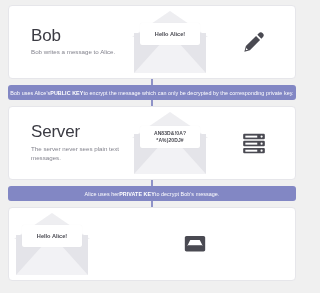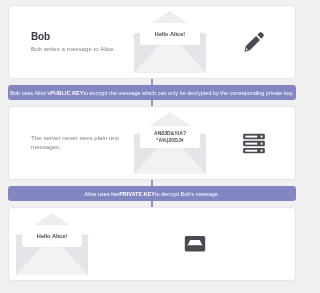--- a/index.html
+++ b/index.html
@@ -44,22 +44,22 @@
     align-items: center;
     box-sizing: border-box;
   }
 
   .card-text {
     width: 118px;
     padding-left: 22px;
     box-sizing: border-box;
   }
   .card-title {
-    font-size: 10px;
-    font-weight: bold;
+    font-size: 17px;
+    font-weight: normal;
     color: #3b3b43;
     line-height: 1.1;
     margin: 0 0 3px 0;
     letter-spacing: -0.2px;
   }
   .card-desc {
     font-size: 6.2px;
     color: #82828c;
     line-height: 1.45;
     margin: 0;
@@ -208,20 +208,21 @@
   </div>
 
   <div class="banner">
     <span>Bob uses Alice's </span>
     <b>PUBLIC KEY</b>
     <span> to encrypt the message which can only be decrypted by the corresponding private key.</span>
   </div>
 
   <div class="card">
     <div class="card-text">
+      <div class="card-title">Server</div>
       <div class="card-desc">The server never sees plain text messages.</div>
     </div>
 
     <div class="envelope-wrap">
       <div class="envelope">
         <div class="env-flap"></div>
         <div class="env-body"></div>
         <div class="env-fold-l"></div>
         <div class="env-fold-r"></div>
         <div class="env-note cipher">

